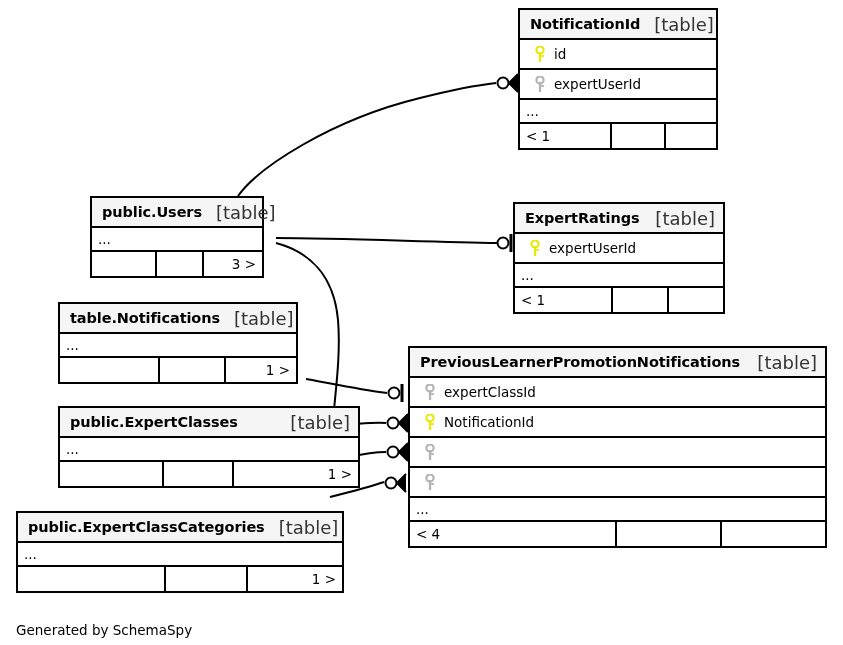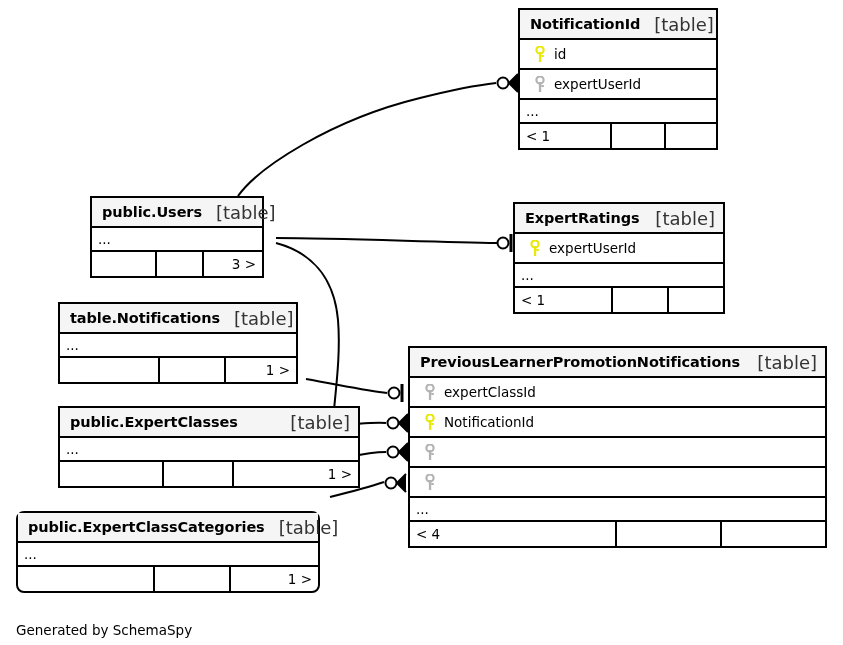--- a/index.html
+++ b/index.html
@@ -257,21 +257,21 @@
           <span class="tbl-name">public.ExpertClasses</span>
           <span class="tbl-kind">[table]</span>
         </div>
         <div class="tbl-ellipsis">...</div>
         <div class="tbl-footer">
           <div class="foot-cell foot-left" style="width: 104px;"></div>
           <div class="foot-cell foot-left" style="width: 70px;"></div>
           <div class="foot-cell foot-right" style="width: 72px; flex: 1 1 auto;">1 &gt;</div>
         </div>
       </div>
-      <div class="table-node" style="left: 16px; top: 511px; width: 304px; border-radius: 8px;">
+      <div class="table-node" style="left: 16px; top: 511px; width: 328px;">
         <div class="tbl-header">
           <span class="tbl-name">public.ExpertClassCategories</span>
           <span class="tbl-kind">[table]</span>
         </div>
         <div class="tbl-ellipsis">...</div>
         <div class="tbl-footer">
           <div class="foot-cell foot-left" style="width: 148px;"></div>
           <div class="foot-cell foot-left" style="width: 82px;"></div>
           <div class="foot-cell foot-right" style="width: 94px; flex: 1 1 auto;">1 &gt;</div>
         </div>

